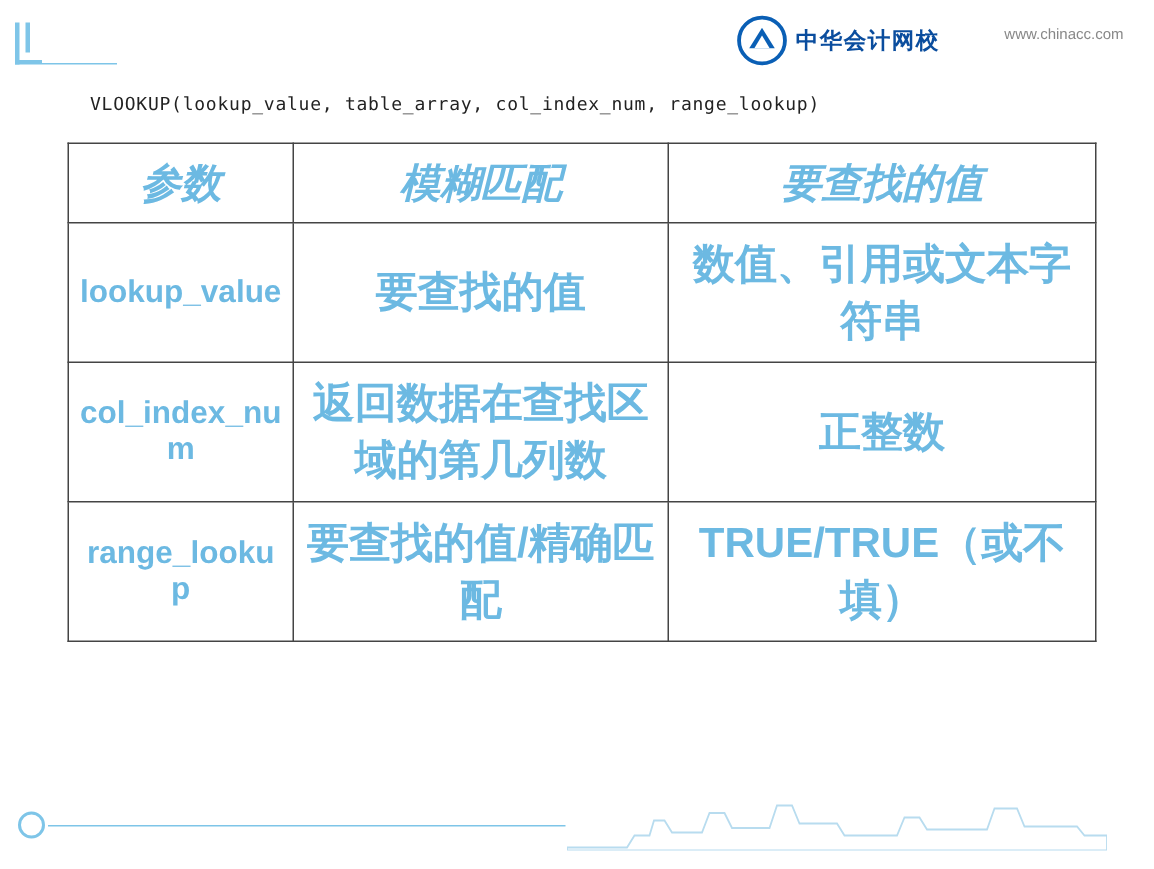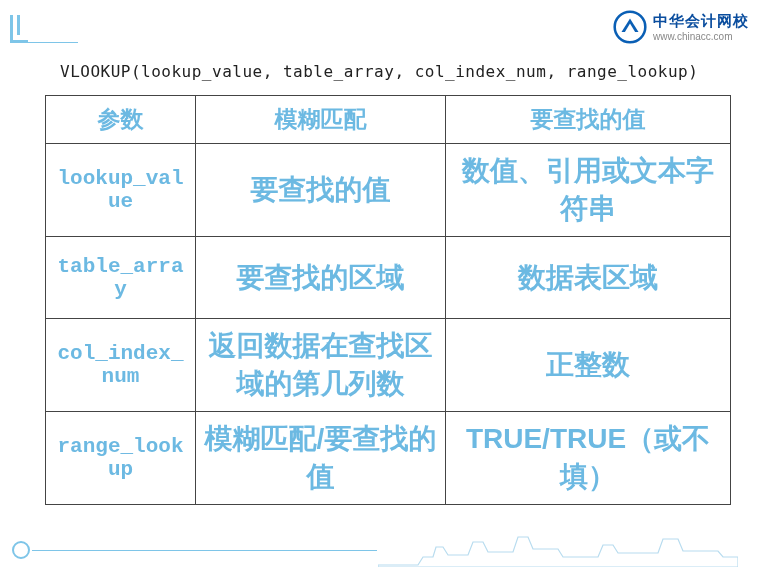--- a/index.html
+++ b/index.html
@@ -39,29 +39,29 @@
     }
     .logo-block {
       position: absolute;
       top: 10px;
       right: 20px;
       display: flex;
       align-items: center;
       gap: 6px;
     }
     .logo-svg { width: 34px; height: 34px; }
-    .logo-text { display: flex; flex-direction: column; }
+    .logo-text { display: flex; flex-direction: row; }
     .logo-cn { font-size: 15px; font-weight: bold; color: #0a4d9e; letter-spacing: 1px; }
-    .logo-url { font-size: 10px; color: #888; }
+    .logo-url { font-size: 10px; color: #888; margin-left: 43px; }
     .formula-line {
       position: absolute;
       top: 62px;
       left: 60px;
       font-family: "SimSun", monospace;
-      font-size: 16px;
+      font-size: 12px;
       color: #222;
       letter-spacing: 0.5px;
     }
     .main-table {
       position: absolute;
       top: 95px;
       left: 45px;
       width: 685px;
       border-collapse: collapse;
       table-layout: fixed;
@@ -72,31 +72,32 @@
     .main-table th, .main-table td {
       border: 1.5px solid #444;
       text-align: center;
       vertical-align: middle;
       padding: 8px 6px;
       color: #6cb9e2;
       font-family: "Microsoft YaHei", Arial, sans-serif;
     }
     .main-table th {
       height: 38px;
-      font-size: 23px;
+      font-size: 27px;
       font-weight: 900;
+      font-style: italic;
     }
     .main-table td {
       height: 82px;
       font-size: 28px;
       font-weight: 900;
       word-break: break-all;
     }
     .main-table td.param {
-      font-family: Liberation Mono, monospace;
+      font-family: Liberation Sans, sans-serif;
       font-size: 21px;
       font-weight: 900;
     }
     .bottom-circle {
       position: absolute;
       bottom: 20px;
       left: 12px;
       width: 18px;
       height: 18px;
       border: 2px solid #7ec5e8;
@@ -151,32 +152,27 @@
       <th>要查找的值</th>
     </tr>
   </thead>
   <tbody>
     <tr>
       <td class="param">lookup_value</td>
       <td>要查找的值</td>
       <td>数值、引用或文本字符串</td>
     </tr>
     <tr>
-      <td class="param">table_array</td>
-      <td>要查找的区域</td>
-      <td>数据表区域</td>
-    </tr>
-    <tr>
       <td class="param">col_index_num</td>
       <td>返回数据在查找区域的第几列数</td>
       <td>正整数</td>
     </tr>
     <tr>
       <td class="param">range_lookup</td>
-      <td>模糊匹配/要查找的值</td>
+      <td>要查找的值/精确匹配</td>
       <td>TRUE/TRUE（或不填）</td>
     </tr>
   </tbody>
 </table>
 
 <div class="bottom-circle"></div>
 <div class="bottom-line"></div>
 <svg class="skyline" viewBox="0 0 360 40" preserveAspectRatio="none">
   <path d="M0 38 L40 38 L45 30 L55 30 L58 20 L65 20 L70 28 L90 28 L95 15 L105 15 L110 25 L135 25 L140 10 L150 10 L155 22 L180 22 L185 30 L220 30 L225 18 L235 18 L240 26 L280 26 L285 12 L300 12 L305 24 L340 24 L345 30 L360 30 L360 40 L0 40 Z" fill="none" stroke="#b8dcef" stroke-width="1.2"></path>
 </svg>

